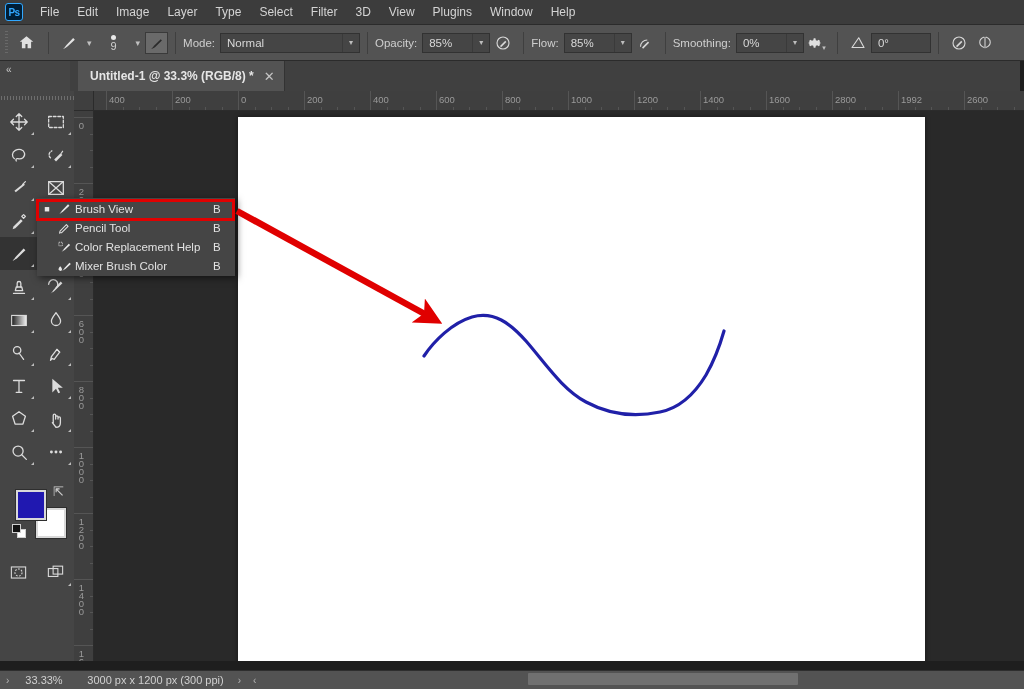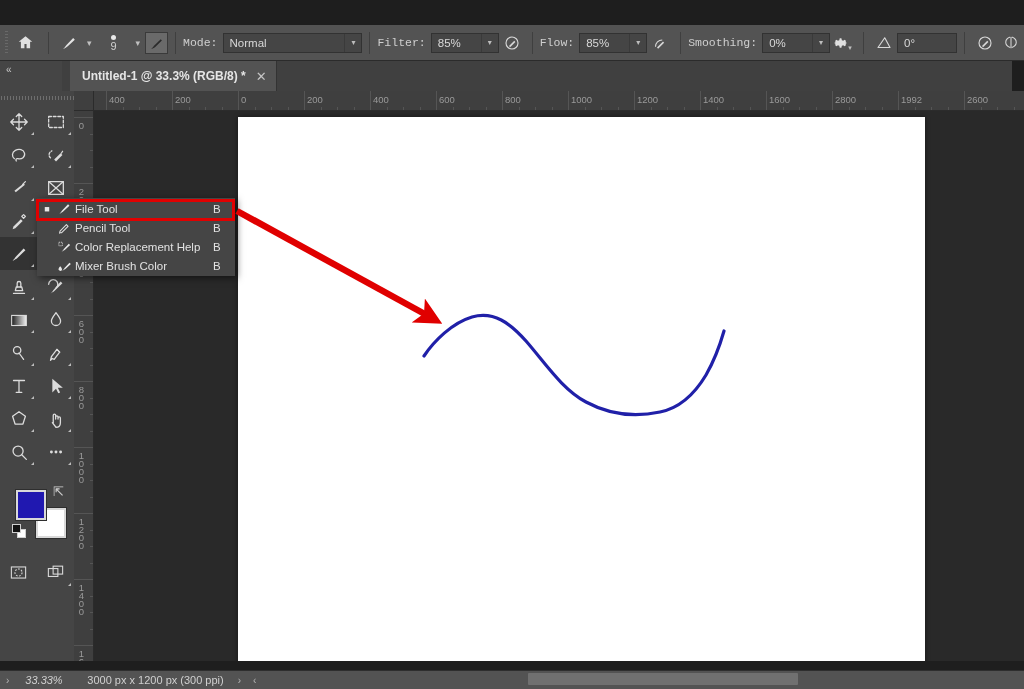--- a/index.html
+++ b/index.html
@@ -43,21 +43,21 @@
     border-bottom: 1px solid #2b2b2b;
   }
   .opt-grip {
     width: 9px; height: 24px; margin-left: 2px;
     background-image: repeating-linear-gradient(to bottom, #6e6e6e 0 1px, transparent 1px 3px);
     background-size: 3px 3px; background-position: 3px 3px;
     background-repeat: repeat-y;
     opacity: .8;
   }
   .opt-sep { width: 1px; height: 22px; background: #3f3f3f; margin: 0 7px; }
-  .opt-label { color: #cfcfcf; font-size: 11.5px; margin-right: 5px; white-space: nowrap; font-family: Liberation Mono, monospace; }
+  .opt-label { color: #cfcfcf; font-size: 11.5px; margin-right: 5px; white-space: nowrap; }
   .opt-field {
     background: #454545; border: 1px solid #323232;
     color: #d8d8d8; font-size: 11.5px;
     height: 20px; line-height: 18px;
     padding: 0 6px; display: flex; align-items: center;
   }
   .opt-combo {
     display: flex; align-items: stretch;
     background: #454545; border: 1px solid #323232; height: 20px;
   }
@@ -87,21 +87,21 @@
     color: #d8d8d8;
   }
   .brush-panel-icon {
     width: 23px; height: 22px; background: #6a6a6a; border: 1px solid #3a3a3a;
     display: flex; align-items: center; justify-content: center;
     position: relative; overflow: hidden;
   }
 
   
   .tabstrip {
-    position: absolute; left: 62px; top: 61px; width: 950px; height: 30px;
+    position: absolute; left: 70px; top: 61px; width: 950px; height: 30px;
     background: #404040;
     display: flex; align-items: flex-end;
   }
   .doc-tab {
     height: 30px; background: #535353;
     display: flex; align-items: center;
     padding: 0 9px 0 12px; margin-left: 8px;
     border-right: 1px solid #333;
   }
   .doc-tab .title { color: #e6e6e6; font-size: 12px; font-weight: bold; }
@@ -235,21 +235,21 @@
   }
 
   
   .statusbar {
     position: absolute; left: 0; top: 670px; width: 1024px; height: 19px;
     background: #535353;
     display: flex; align-items: center;
     font-size: 11px; color: #d0d0d0;
     border-top: 1px solid #2e2e2e;
   }
-  .st-zoom { width: 64px; padding-left: 10px; font-style: italic; }
+  .st-zoom { width: 64px; padding-left: 10px; }
   .st-arrow { color: #b5b5b5; font-size: 10px; padding: 0 6px; }
   .st-size { padding-left: 8px; }
   .scroll-track {
     position: absolute; left: 420px; top: 672px; width: 500px; height: 14px;
   }
   .scroll-thumb {
     position: absolute; left: 528px; top: 673px; width: 270px; height: 12px;
     background: #707070; border-radius: 1px;
   }
   .vscroll-strip {
@@ -259,20 +259,37 @@
   .dark-gap {
     position: absolute; left: 0; top: 661px; width: 1024px; height: 9px;
     background: #1e1e1e;
   }
 </style>
 </head>
 <body>
 
 <div id="app">
 
+  <div class="menubar">
+    <div class="ps-logo">Ps</div>
+    <div id="menu-items" style="display:flex;">
+        <div class="menu-item">File</div>
+        <div class="menu-item">Edit</div>
+        <div class="menu-item">Image</div>
+        <div class="menu-item">Layer</div>
+        <div class="menu-item">Type</div>
+        <div class="menu-item">Select</div>
+        <div class="menu-item">Filter</div>
+        <div class="menu-item">3D</div>
+        <div class="menu-item">View</div>
+        <div class="menu-item">Plugins</div>
+        <div class="menu-item">Window</div>
+        <div class="menu-item">Help</div>
+      </div>
+  </div>
 
   <div class="optionsbar">
     <div class="opt-grip"></div>
 
     <div class="home-btn">
       <svg width="17" height="17" viewBox="0 0 24 24" fill="#e0e0e0">
           <path d="M12 3 2.5 11h3v9h5v-6h3v6h5v-9h3z"></path>
         </svg>
     </div>
 
@@ -301,21 +318,21 @@
     <div class="opt-sep"></div>
 
     <div class="opt-label">Mode:</div>
     <div class="opt-combo" style="width:140px;justify-content:space-between;">
       <div class="val">Normal</div>
       <div class="arrow">▾</div>
     </div>
 
     <div class="opt-sep"></div>
 
-    <div class="opt-label">Filter:</div>
+    <div class="opt-label">Opacity:</div>
     <div class="opt-combo" style="width:68px;">
       <div class="val">85%</div>
       <div class="arrow">▾</div>
     </div>
     <div class="icon-btn">
       <svg width="18" height="18" viewBox="0 0 24 24" fill="none" stroke="#d8d8d8" stroke-width="1.5">
         <circle cx="12" cy="12" r="8"></circle>
           <path d="M8 16l7-7 1.5 1.5-7 7z" fill="#d8d8d8" stroke="none"></path>
       </svg>
     </div>
@@ -712,21 +729,21 @@
   </svg>
 
   <div class="flyout" id="flyout">
       <div class="fly-row">
         <span class="bullet">■</span>
         <span class="ficon">
           <svg width="17" height="17" viewBox="0 0 24 24">
             <path d="M5 19c2-1 2.5-3 4-4.5L17 6l2 2-8.5 8c-1.5 1.5-3.5 2-4.5 3z" fill="#e8e8e8"></path>
           </svg>
         </span>
-        <span class="flabel">File Tool</span>
+        <span class="flabel">Brush View</span>
         <span class="fkey">B</span>
       </div>
       <div class="fly-row">
         <span class="bullet"></span>
         <span class="ficon">
           <svg width="17" height="17" viewBox="0 0 24 24">
             <path d="M6 19l-1 1 .7-3 9-9 2.3 2.3-9 9z" fill="none" stroke="#e0e0e0" stroke-width="1.5" stroke-linejoin="round"></path>
           </svg>
         </span>
         <span class="flabel">Pencil Tool</span>

